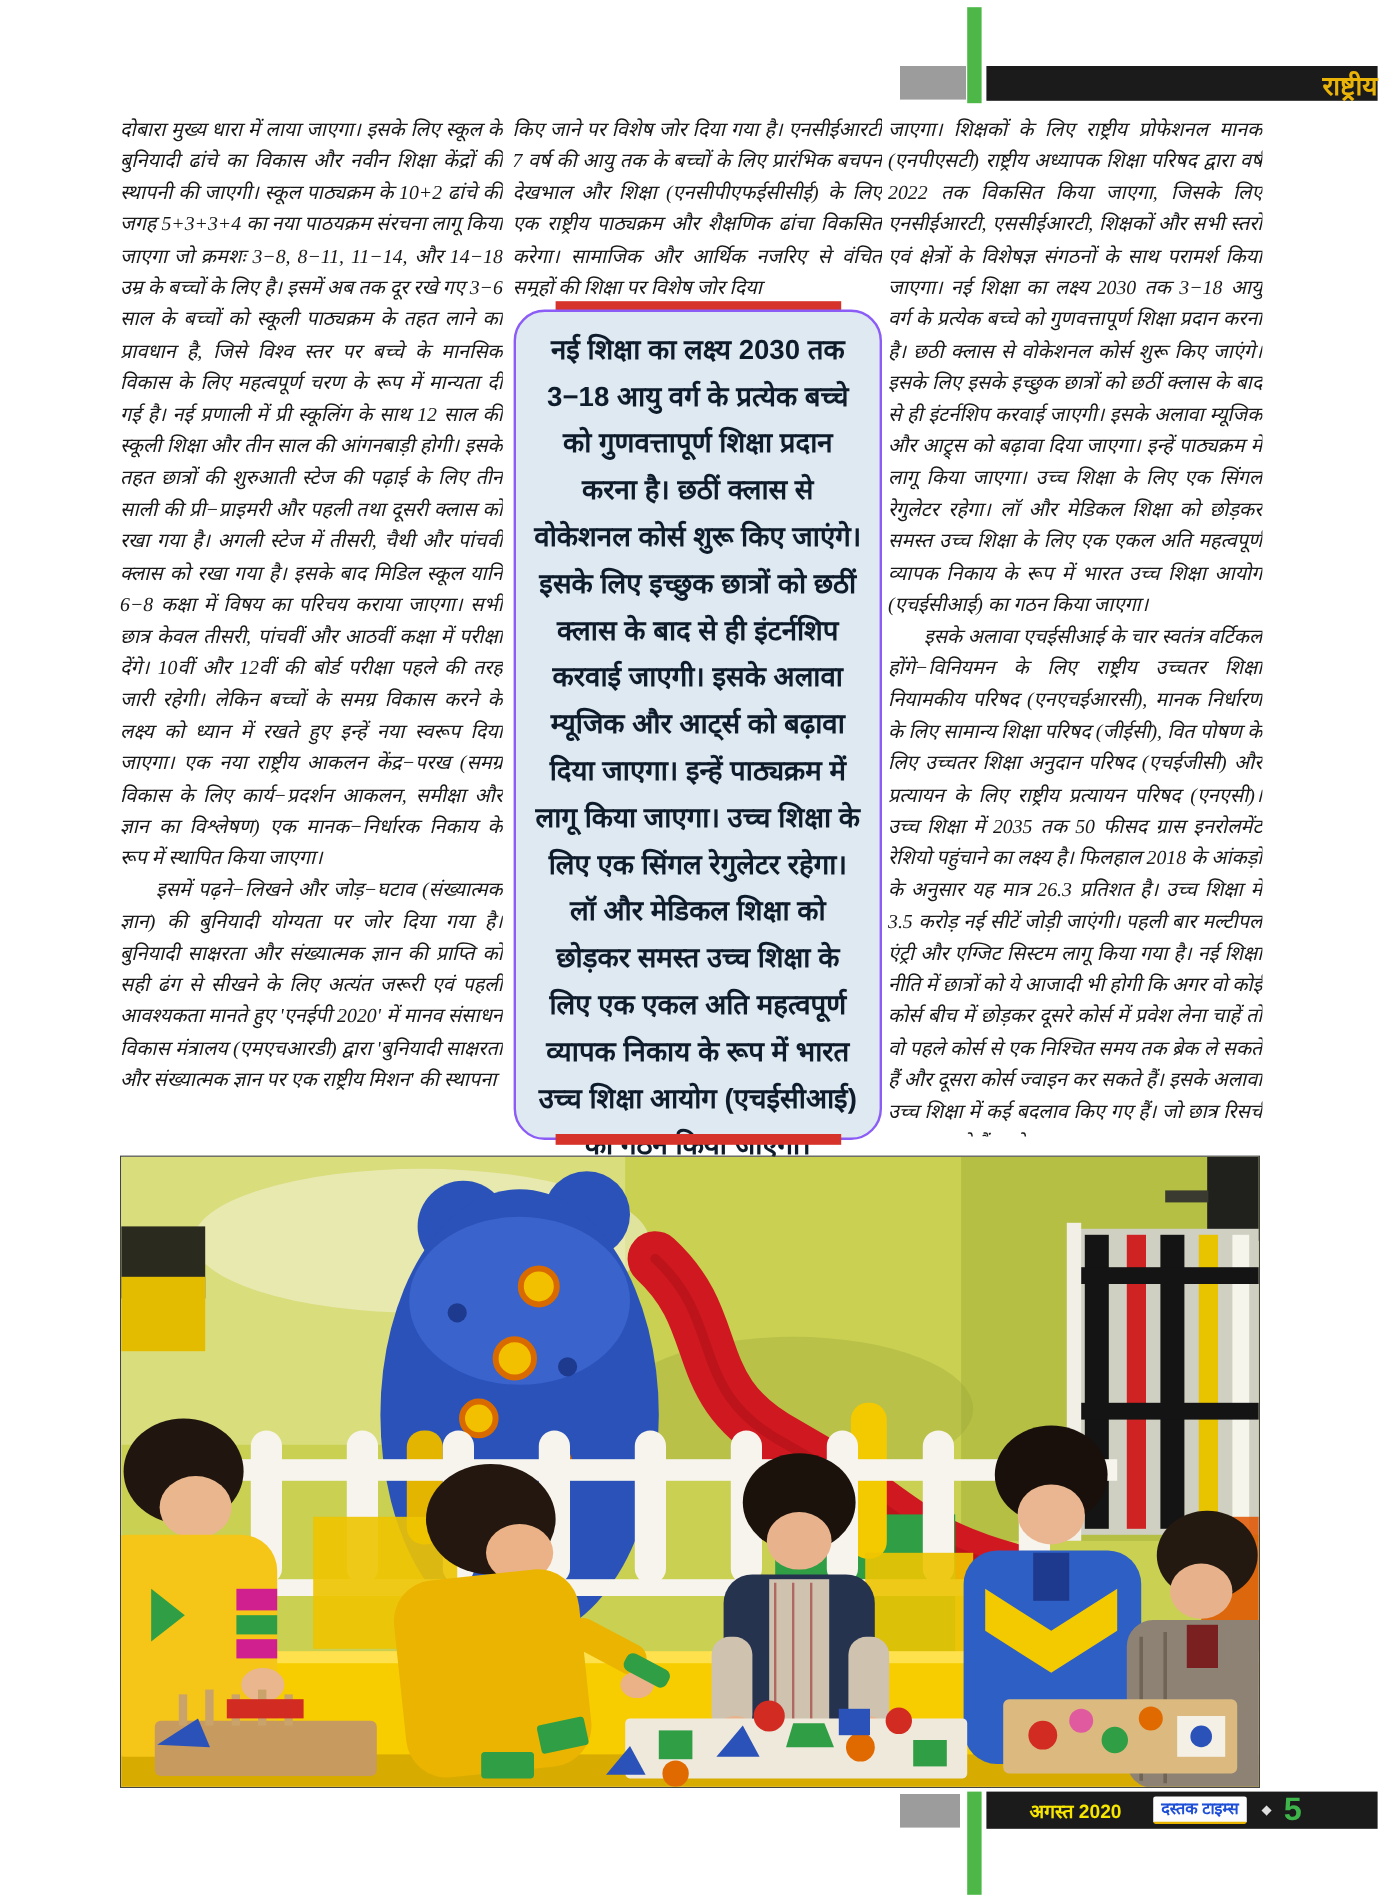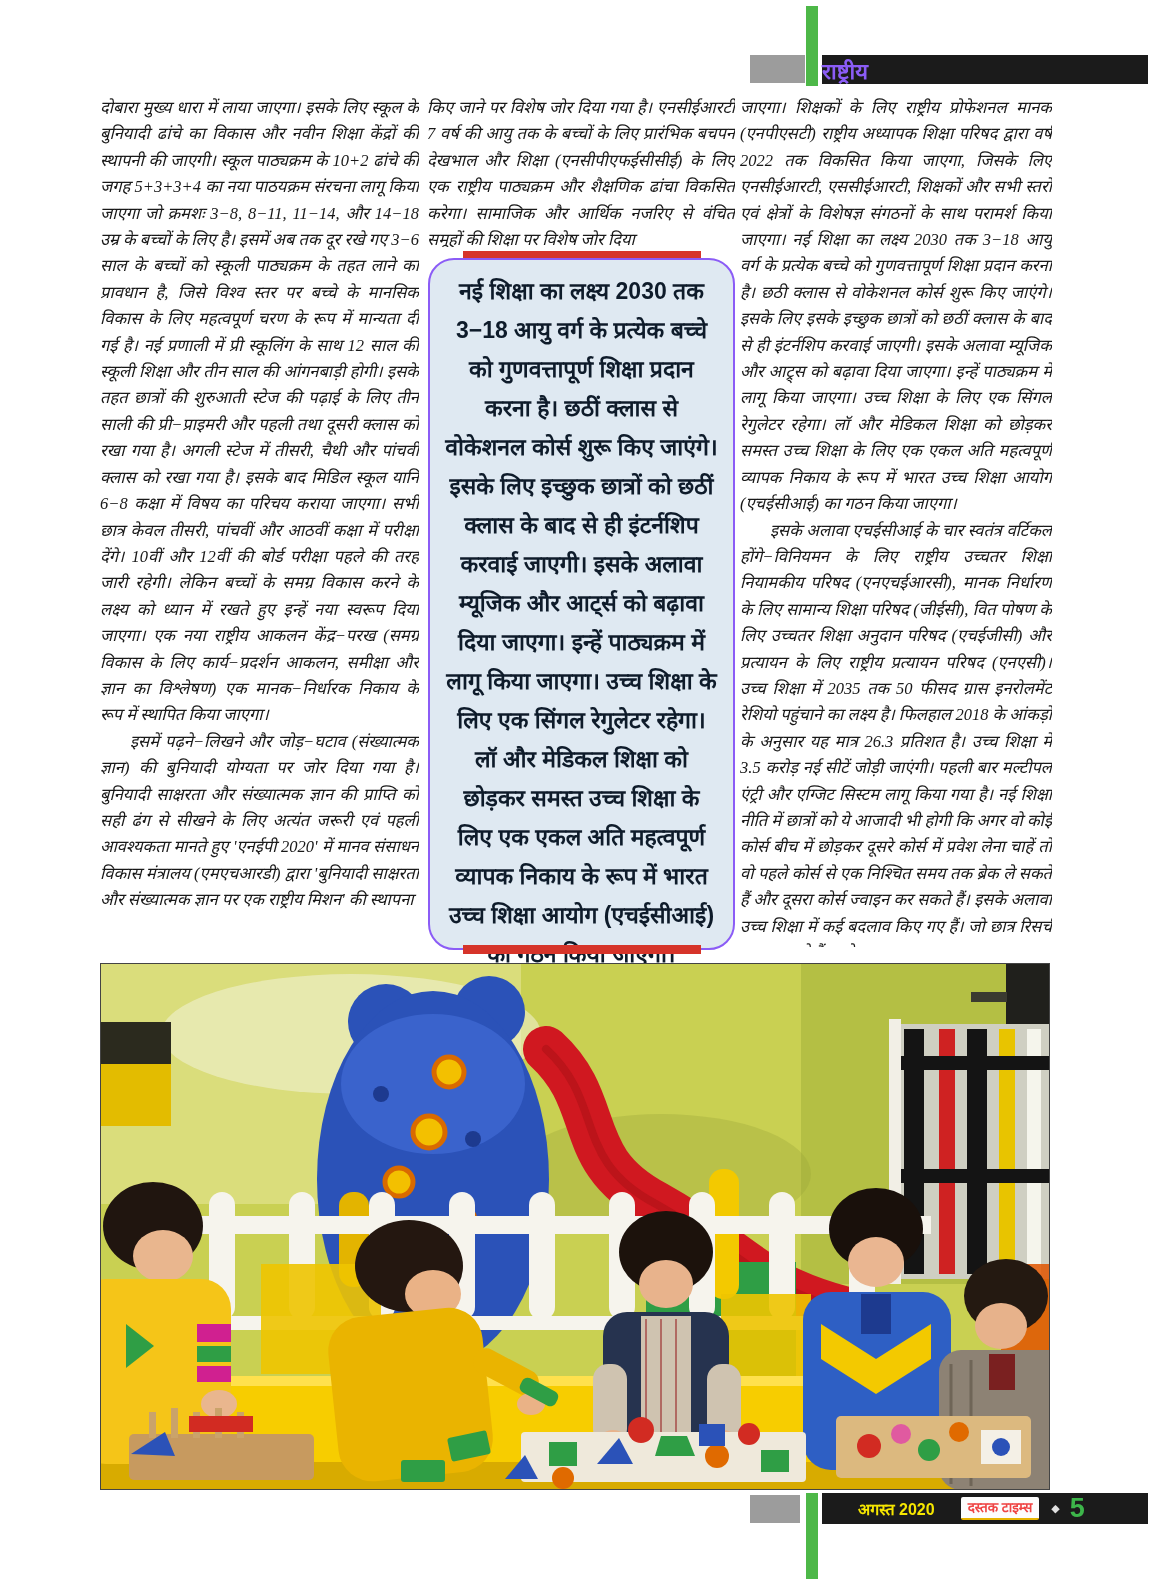--- a/index.html
+++ b/index.html
@@ -3,21 +3,21 @@
 <meta charset="utf-8">
 <style>
   html,body{margin:0;padding:0;background:#ffffff;}
   body{font-family:"Liberation Serif","DejaVu Sans",serif;}
   .page{position:relative;width:1152px;height:1584px;background:#ffffff;overflow:hidden;}
 
   
   .gray-box{position:absolute;background:#9c9c9c;}
   .green-bar{position:absolute;background:#4db848;}
   .black-bar{position:absolute;background:#1b1b1b;display:flex;align-items:center;}
-  .section-title{width:100%;text-align:left;color:#8b5cf6;font-weight:bold;
+  .section-title{width:100%;text-align:right;color:#eab308;font-weight:bold;
     font-size:22px;font-family:"Liberation Sans",sans-serif;}
 
   
   .col{position:absolute;top:95px;color:#181818;font-size:16.5px;line-height:26.4px;
     text-align:justify;overflow:hidden;font-style:italic;}
   .col p{margin:0;}
   .col p.indent{text-indent:30px;}
 
   
   .quote-box{position:absolute;left:428px;top:258px;width:307px;height:692px;
@@ -28,21 +28,21 @@
   .quote-rule{position:absolute;background:#d6342a;width:238px;height:9px;left:463px;}
 
   
   .photo-frame{position:absolute;left:100px;top:963px;width:948px;height:525px;
     border:1px solid #444;box-sizing:content-box;}
 
   
   .footer-black{left:822px;top:1493px;width:326px;height:31px;padding:0;}
   .footer-month{color:#f6e600;font-weight:bold;font-size:16px;margin-left:36px;
     font-family:"Liberation Sans",sans-serif;}
-  .footer-logo{background:#fdfdfd;color:#ef4444;font-weight:bold;font-size:13.5px;
+  .footer-logo{background:#fdfdfd;color:#1d4ed8;font-weight:bold;font-size:13.5px;
     padding:1px 7px 2px 7px;margin-left:26px;border-radius:2px;
     border-bottom:2px solid #e8b400;font-family:"Liberation Sans",sans-serif;}
   .footer-sep{color:#e0e0e0;font-size:11px;margin-left:12px;}
   .footer-page{color:#3db54a;font-weight:bold;font-size:27px;margin-left:10px;
     font-family:"Liberation Sans",sans-serif;letter-spacing:-1px;}
 </style>
 </head>
 <body>
 
 <div class="page">

